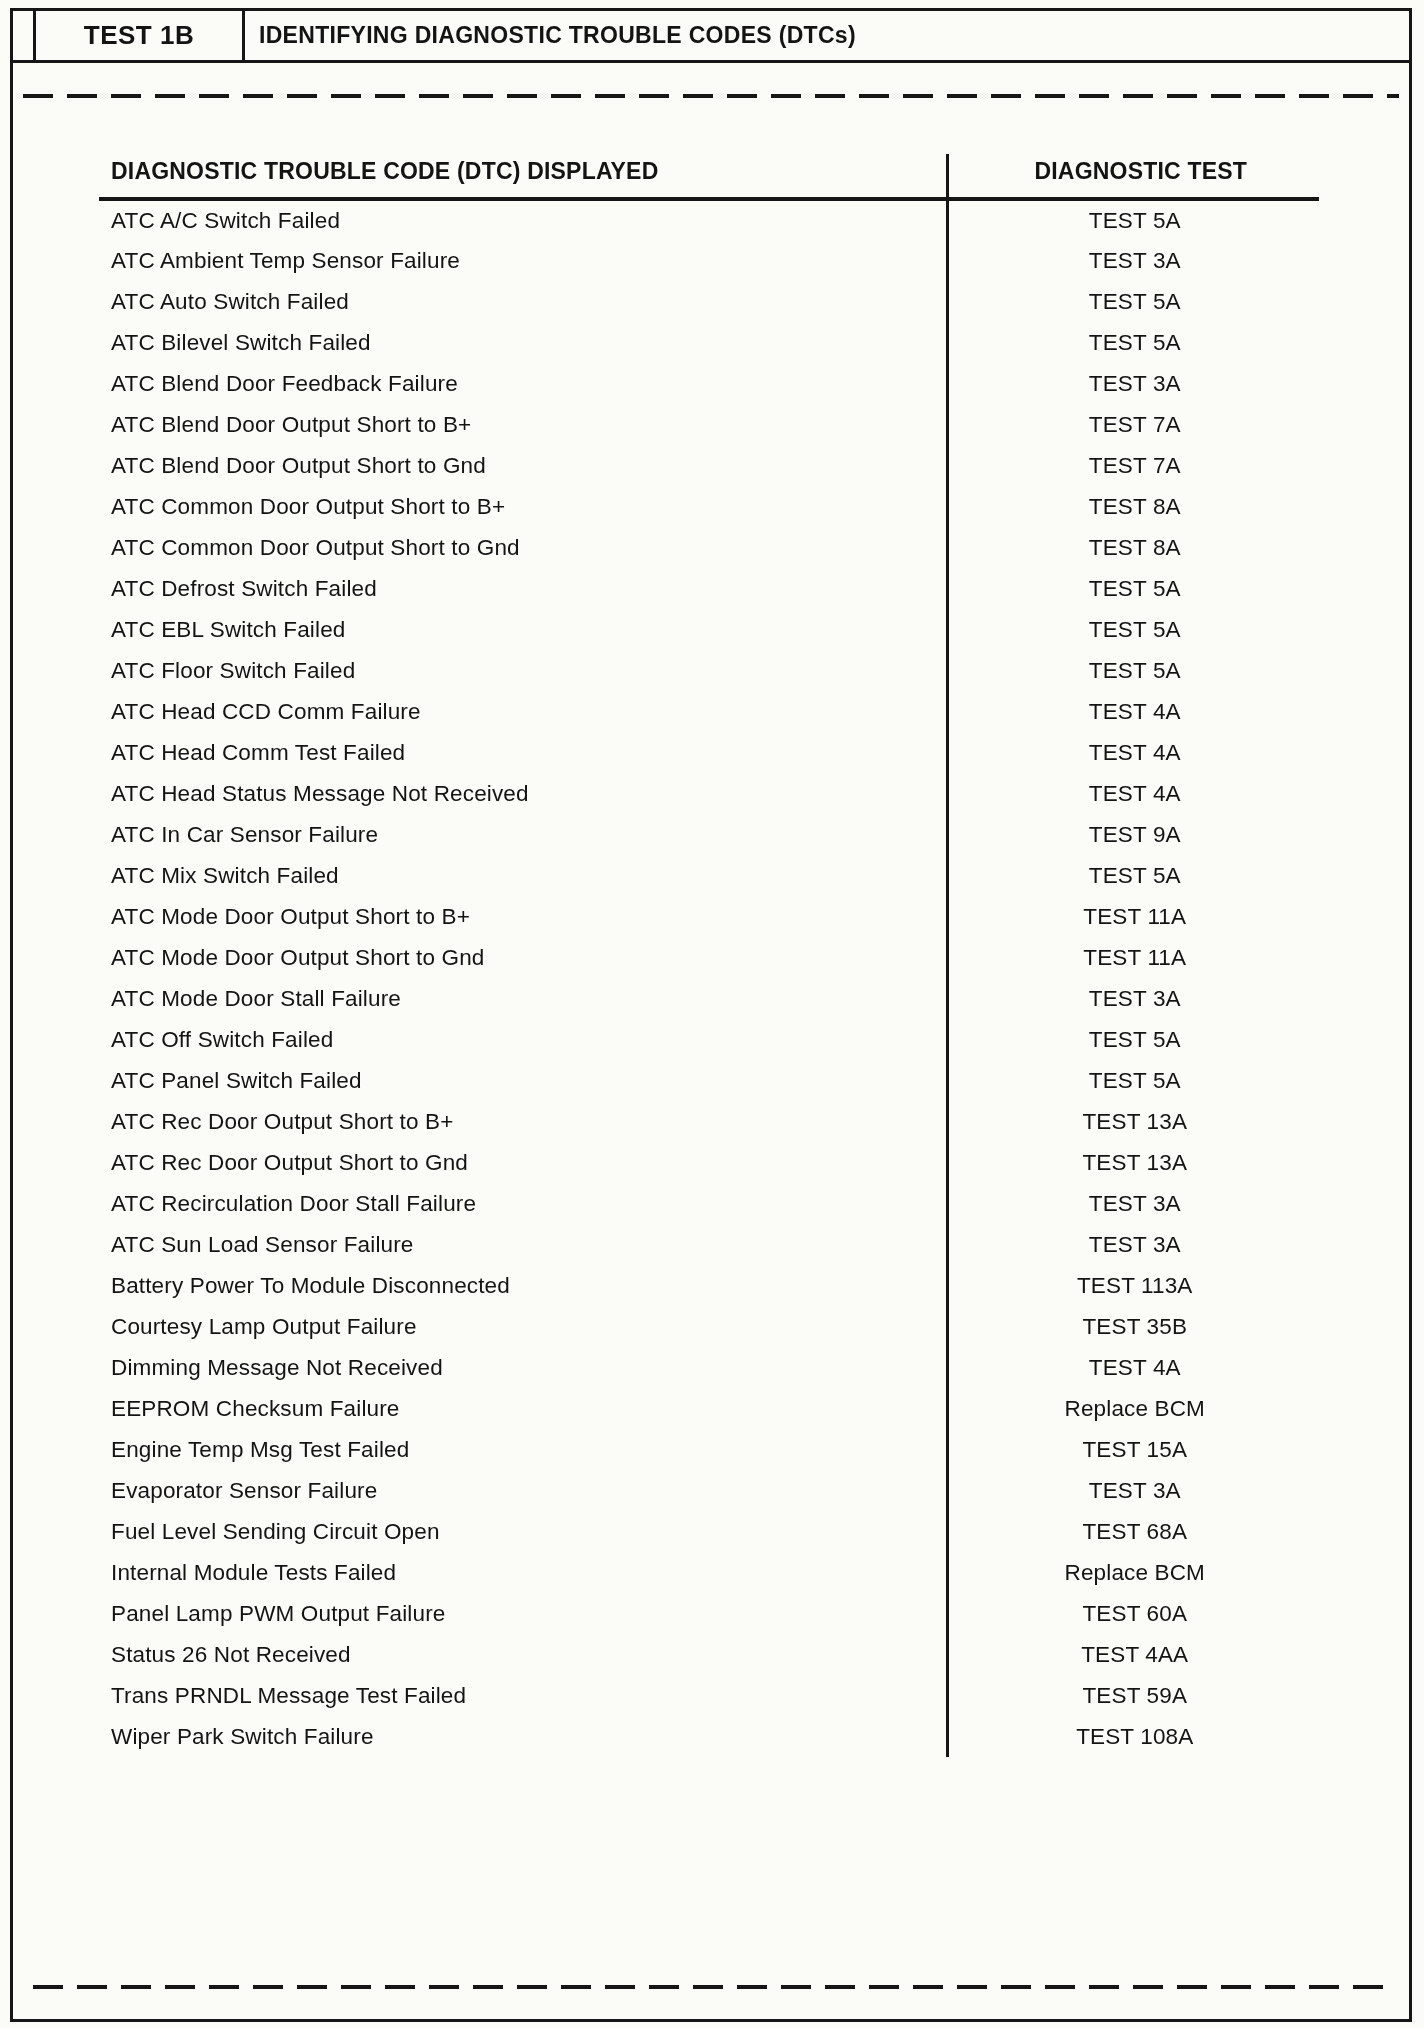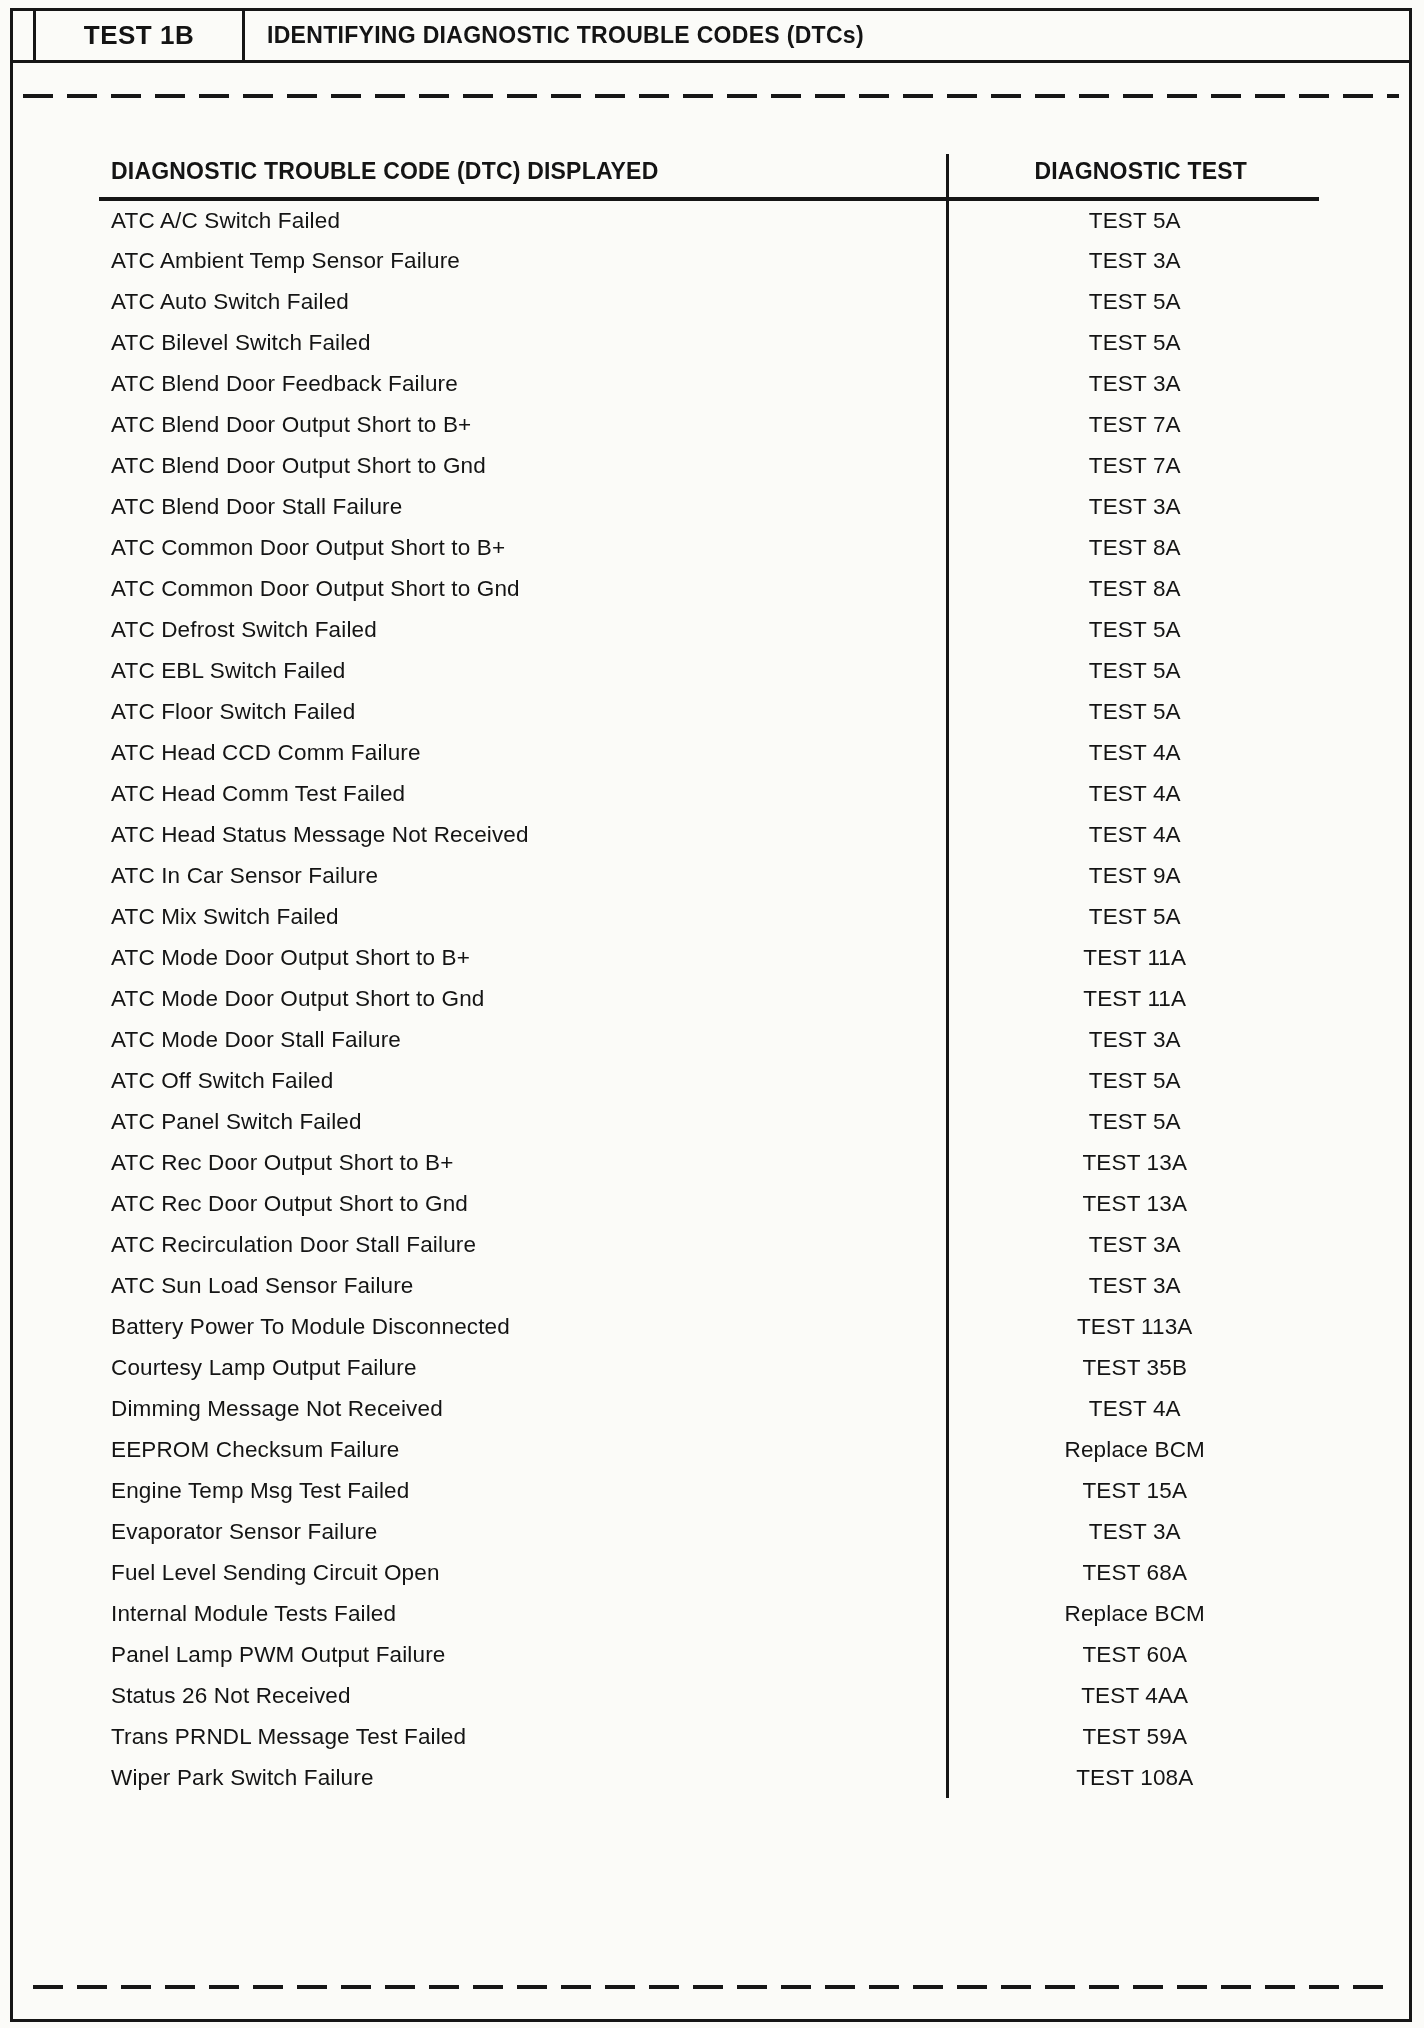--- a/index.html
+++ b/index.html
@@ -44,21 +44,21 @@
   }
 
   .test-id-label {
     font-size: 26px;
     font-weight: bold;
     letter-spacing: 0.5px;
   }
 
   .page-title {
     align-self: center;
-    margin-left: 22px;
+    margin-left: 14px;
     font-size: 23px;
     font-weight: bold;
     letter-spacing: 0.3px;
   }
 
   
   .dashed-rule {
     height: 4px;
     background: repeating-linear-gradient(90deg, #161616 0 30px, transparent 30px 44px);
   }
@@ -166,24 +166,20 @@
           <tr>
             <td class="dtc-cell">ATC Blend Door Output Short to B+</td>
             <td class="test-cell">TEST 7A</td>
           </tr>
 
           <tr>
             <td class="dtc-cell">ATC Blend Door Output Short to Gnd</td>
             <td class="test-cell">TEST 7A</td>
           </tr>
 
-          <tr>
-            <td class="dtc-cell">ATC Blend Door Stall Failure</td>
-            <td class="test-cell">TEST 3A</td>
-          </tr>
 
           <tr>
             <td class="dtc-cell">ATC Common Door Output Short to B+</td>
             <td class="test-cell">TEST 8A</td>
           </tr>
 
           <tr>
             <td class="dtc-cell">ATC Common Door Output Short to Gnd</td>
             <td class="test-cell">TEST 8A</td>
           </tr>

